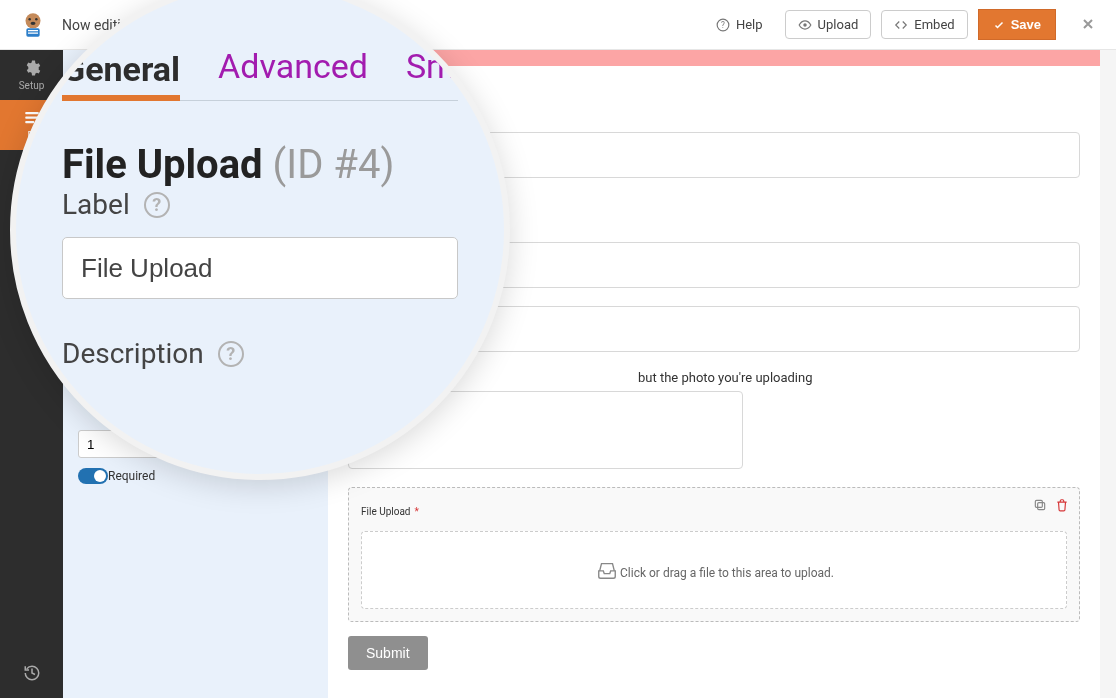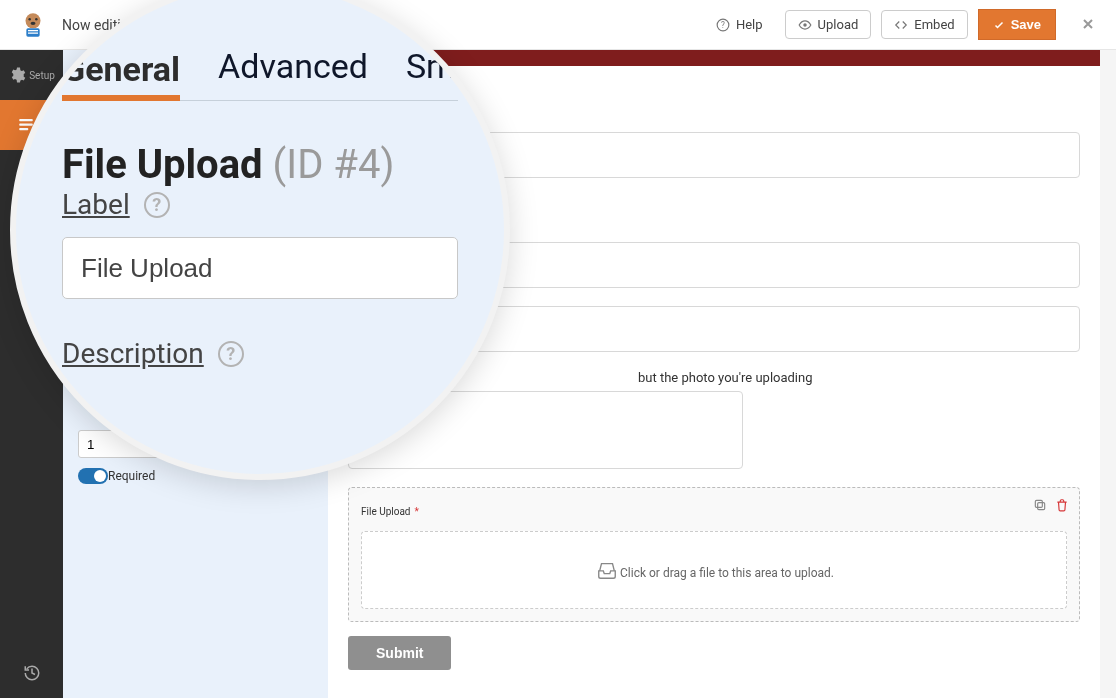--- a/index.html
+++ b/index.html
@@ -10,71 +10,71 @@
 .logo { width: 34px; height: 34px; margin-right: 12px; background: #fff; border-radius: 4px; display: flex; align-items: center; justify-content: center; }
 .now-editing { color: #444; font-size: 14px; }
 .top-actions { margin-left: auto; display: flex; align-items: center; gap: 10px; }
 .top-action { display: inline-flex; align-items: center; gap: 6px; padding: 6px 12px; border: 1px solid #ccc; border-radius: 4px; font-size: 13px; color: #444; background: #fff; cursor: pointer; }
 .top-action.plain { border: none; }
 .save-btn { background: #e27730; color: #fff; border: 1px solid #d06a2a; padding: 7px 14px; border-radius: 0; font-size: 13px; font-weight: 600; cursor: pointer; display: inline-flex; align-items: center; gap: 6px; }
 .close-x { margin-left: 10px; color: #999; font-size: 20px; cursor: pointer; padding: 4px; }
 
 
 .rail { position: absolute; left: 0; top: 50px; bottom: 0; width: 63px; background: #2d2d2d; z-index: 4; }
-.rail-item { height: 50px; display: flex; flex-direction: row; align-items: center; justify-content: center; color: #aaa; font-size: 10px; cursor: pointer; gap: 3px; }
+.rail-item { height: 50px; display: flex; flex-direction: column; align-items: center; justify-content: center; color: #aaa; font-size: 10px; cursor: pointer; gap: 3px; }
 .rail-item.active { background: #e27730; color: #fff; }
 .rail-item svg { width: 18px; height: 18px; }
 .rail-bottom { position: absolute; bottom: 0; width: 100%; }
 .rail-bottom .rail-item { height: 50px; }
 
 
 .sidepanel { position: absolute; left: 63px; top: 50px; bottom: 0; width: 265px; background: #e9f1fb; z-index: 3; }
 
 
-.preview-area { position: absolute; left: 328px; right: 16px; top: 50px; bottom: 0; background: #7f1d1d; padding: 16px 0; z-index: 2; }
+.preview-area { position: absolute; left: 328px; right: 16px; top: 50px; bottom: 0; background: #fca5a5; padding: 16px 0; z-index: 2; }
 .preview-panel { background: #fff; margin: 0; width: 100%; min-height: 640px; padding: 0; position: relative; }
 .preview-inner { padding: 0 20px 20px; }
 .form-field { margin-bottom: 18px; }
 .form-input { width: 100%; border: 1px solid #d8d8d8; border-radius: 4px; height: 46px; }
 .form-textarea { width: 54%; border: 1px solid #d8d8d8; border-radius: 4px; height: 78px; resize: none; display:block; }
 .desc-label { display:block; margin-bottom:6px; font-size:13px; color:#333; }
 
 
 .selected-field { border: 1px dashed #bbb; border-radius: 4px; background: #f9f9f9; padding: 12px; position: relative; }
 .selected-field-title { font-size: 10px; font-weight: 400; color: #333; margin-top: 16px; }
 .req-star { color: #d63638; margin-left: 4px; }
 .field-actions { position: absolute; top: 10px; right: 10px; display: flex; gap: 8px; }
 .field-actions span { cursor: pointer; font-size: 14px; }
 .dup-icon { color: #888; }
 .del-icon { color: #d63638; }
 .upload-zone { border: 1px dashed #ccc; border-radius: 4px; background: #fff; height: 78px; margin-top: 12px; display: flex; align-items: center; justify-content: center; color: #555; }
 .upload-zone-text { font-size: 12px; color: #666; margin-top: 6px; }
-.submit-btn { background: #8f8f8f; color: #fff; padding: 9px 28px; border: none; border-radius: 3px; font-size: 14px; margin-top: 14px; cursor: pointer; font-weight: bold; }
+.submit-btn { background: #8f8f8f; color: #fff; padding: 9px 18px; border: none; border-radius: 3px; font-size: 14px; margin-top: 14px; cursor: pointer; }
 
 
 .space-top { height: 66px; }
 .gap-box { height: 46px; }
 
 
 .mini { position: absolute; left: 78px; top: 430px; z-index: 6; font-size: 12px; color: #333; }
 .mini-input { width: 228px; height: 28px; border: 1px solid #ccc; border-radius: 3px; padding: 0 8px; background: #fff; }
 .mini-row { display: flex; align-items: center; margin-top: 10px; }
 .toggle { width: 30px; height: 16px; background: #2271b1; border-radius: 10px; position: relative; }
 .toggle::after { content: ''; position: absolute; width: 12px; height: 12px; background: #fff; border-radius: 50%; top: 2px; right: 2px; }
 
 
 .lens { position: absolute; top: -20px; left: 10px; width: 500px; height: 500px; border-radius: 50%; background: #e9f1fb; border: 6px solid #f2f2f2; box-shadow: 0 6px 30px rgba(0,0,0,0.15); overflow: hidden; z-index: 10; }
 .lens-inner { padding: 60px 46px 40px; }
 .tabs { display: flex; gap: 38px; align-items: flex-end; border-bottom: 1px solid #c6d0da; margin-bottom: 40px; padding-bottom: 8px; }
-.tab { font-size: 34px; color: #0f172a; padding-bottom: 6px; }
+.tab { font-size: 34px; color: #a21caf; padding-bottom: 6px; }
 .tab.active { color: #2d2d2d; font-weight: 700; border-bottom: 6px solid #e27730; margin-bottom: -9px; }
 .field-heading { font-size: 40px; color: #222; font-weight: 700; }
 .field-heading .id { color: #9a9a9a; font-weight: 400; }
 .lbl-row { display: flex; align-items: center; gap: 14px; margin-bottom: 16px; }
-.lbl { font-size: 28px; color: #444; text-decoration: underline; }
+.lbl { font-size: 28px; color: #444; }
 .help-ico { width: 26px; height: 26px; border: 2px solid #b3b3b3; border-radius: 50%; display: inline-flex; align-items: center; justify-content: center; color: #b3b3b3; font-size: 18px; font-weight: 700; }
 .big-input { width: 100%; background: #fff; border: 1px solid #c8c8c8; border-radius: 5px; height: 62px; font-size: 26px; color: #444; padding: 0 18px; margin-bottom: 38px; }
 </style>
 </head>
 <body>
 
 <div class="topbar">
   <div class="logo">
     <svg viewBox="0 0 36 36" width="30" height="30">
         <circle cx="18" cy="13" r="9" fill="#c48a5a"></circle>

